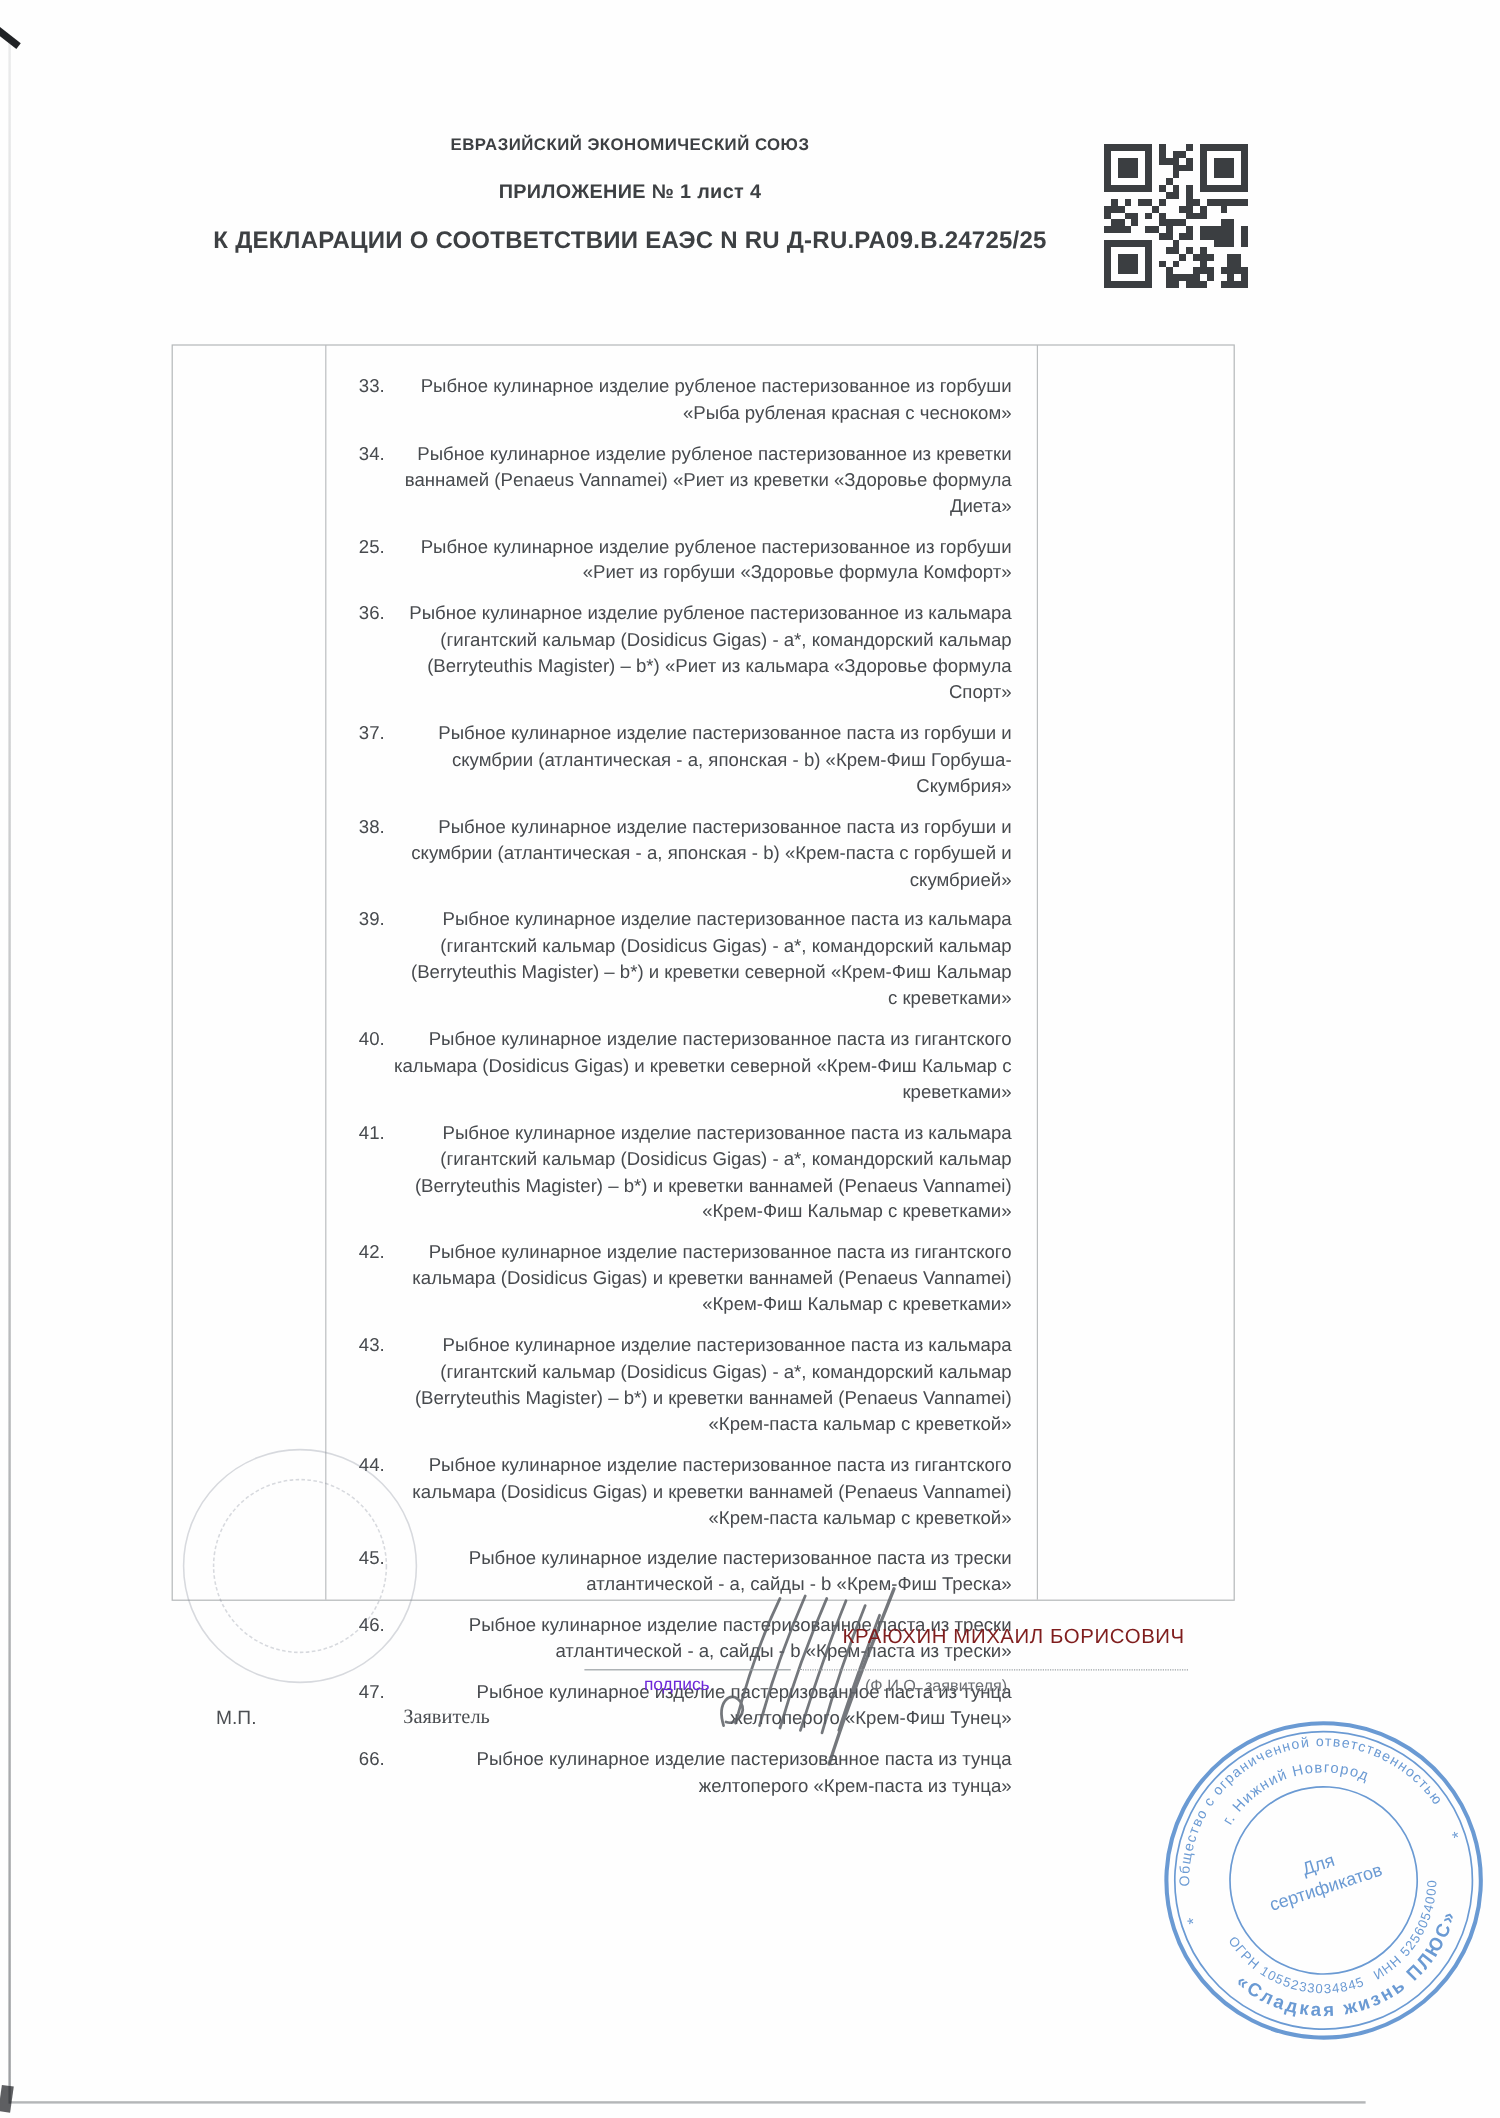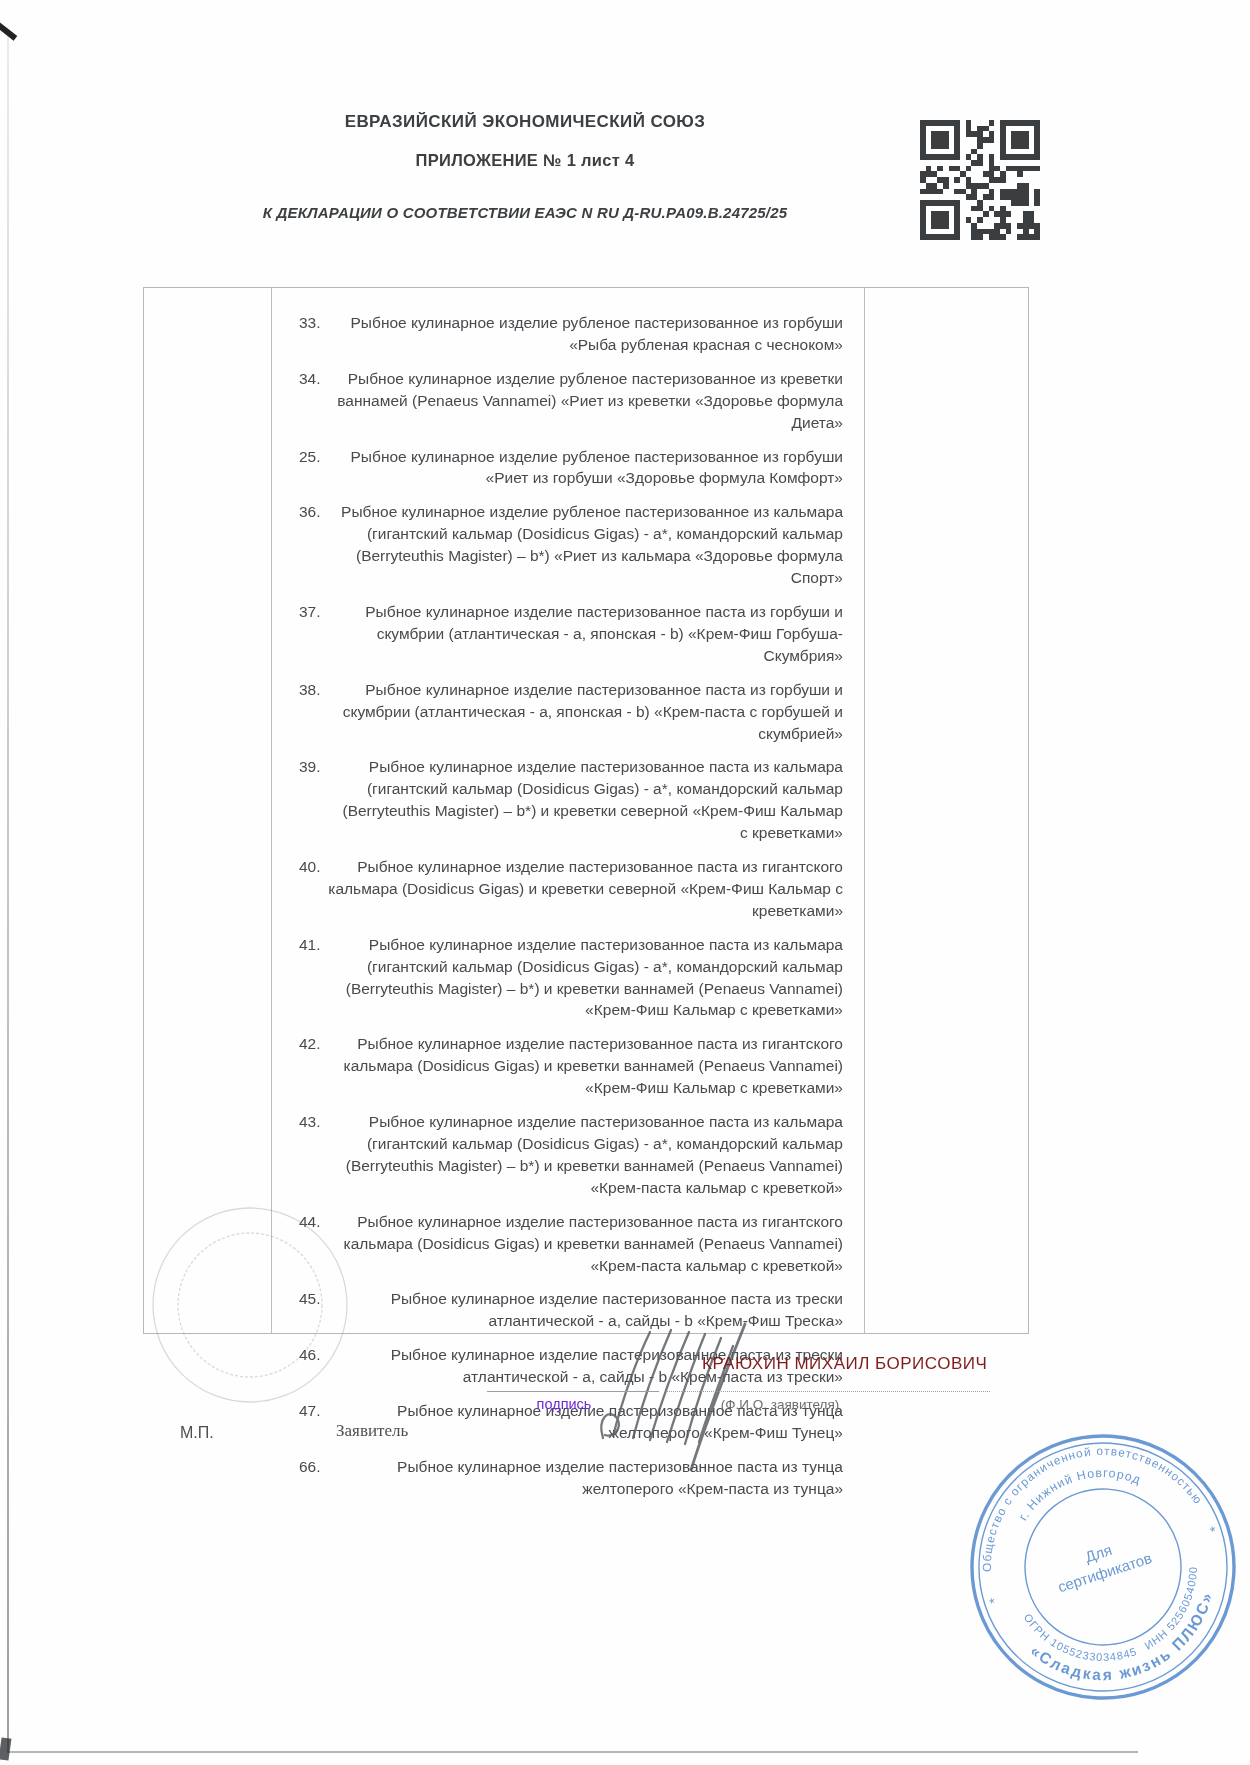--- a/index.html
+++ b/index.html
@@ -4,23 +4,23 @@
 <style>
   html,body{margin:0;padding:0;background:#e9eaea;}
   .page{
     position:relative; width:1250px; height:1765px; margin:0 auto;
     background:#fefefe; overflow:hidden;
     font-family:"Liberation Sans","DejaVu Sans",sans-serif;
     color:#46494d;
   }
   
   .hdr{position:absolute; left:130px; width:790px; text-align:center; font-weight:bold; color:#3d4043;}
-  .h1{top:112px; font-size:17px; letter-spacing:.4px;}
+  .h1{top:112px; font-size:14px; letter-spacing:.4px;}
   .h2{top:151px; font-size:16.5px; letter-spacing:.3px;}
-  .h3{top:204px; font-size:15px; letter-spacing:.2px;font-style:italic;}
+  .h3{top:190px; font-size:20px; letter-spacing:.2px;}
   
   .qr{position:absolute; left:920px; top:120px; width:120px; height:120px;}
   
   .tbl{position:absolute; left:143px; top:287px; width:884px; height:1045px;
        border:1px solid rgba(120,125,129,.55);}
   .tbl .vline{position:absolute; top:0; bottom:0; width:0; border-left:1px solid rgba(120,125,129,.5);}
   .v1{left:127px;} .v2{left:720px;}
   
   .list{position:absolute; left:287px; top:300px; width:568px; margin:0; padding:0;
         list-style:none; font-size:15.5px; line-height:21.9px; color:#474a4e;}

